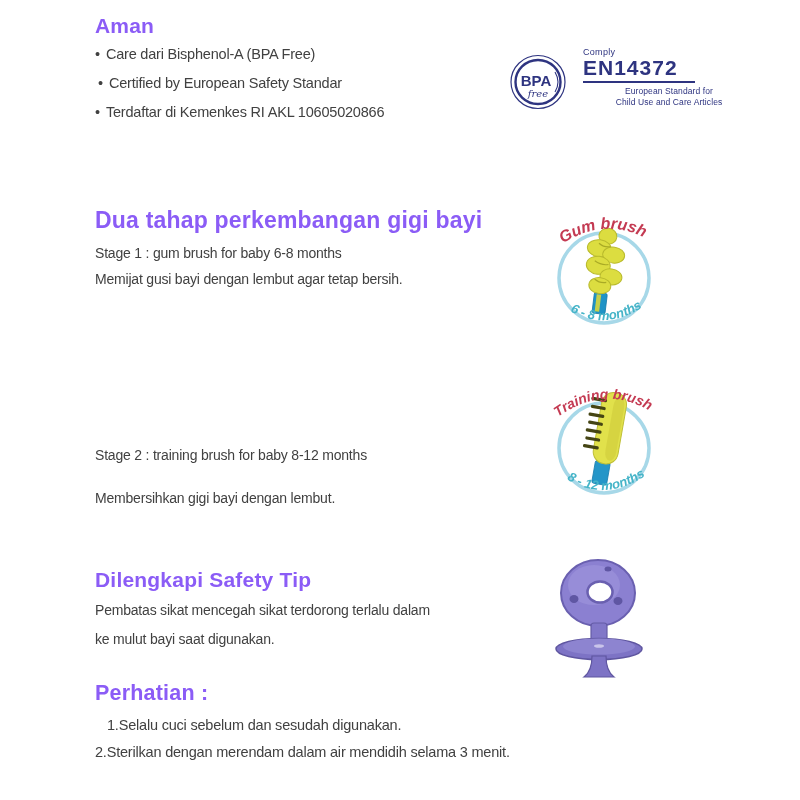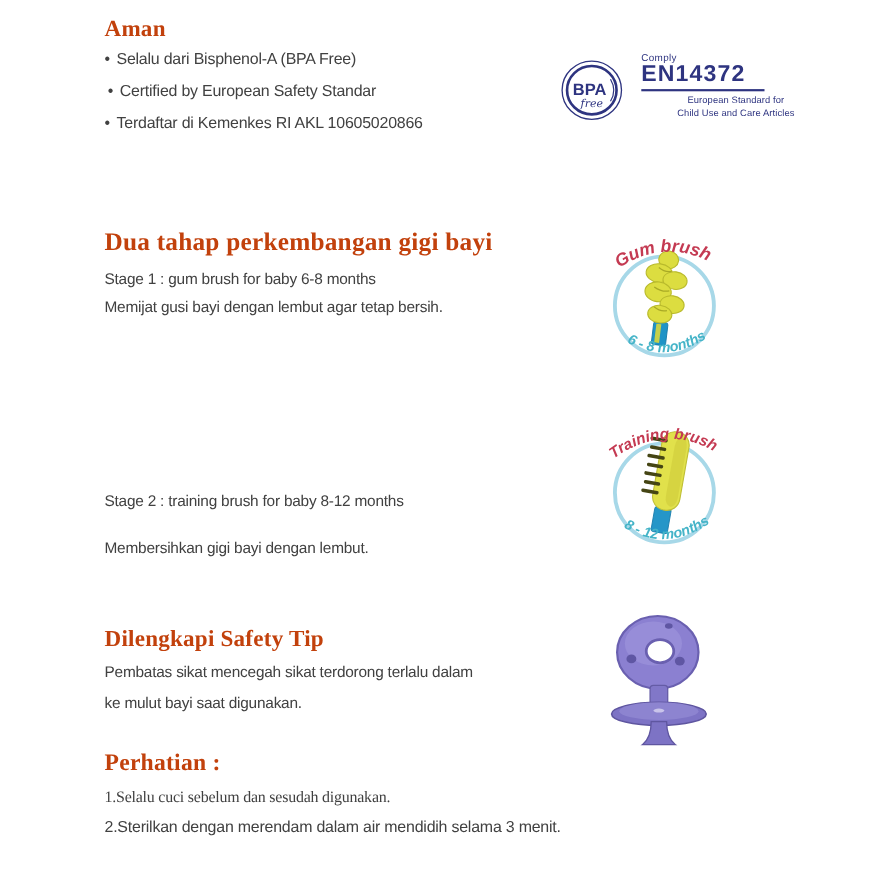--- a/index.html
+++ b/index.html
@@ -2,22 +2,22 @@
 <html><head>
 <meta charset="utf-8">
 <style>
   html,body { margin:0; padding:0; background:#fff; }
   .page {
     position:relative; width:800px; height:800px; background:#ffffff;
     font-family:"Liberation Sans", sans-serif; overflow:hidden;
   }
   .abs { position:absolute; }
   .h-navy {
-    color:#c2410c; font-weight:bold; letter-spacing:0.2px;
-    font-family:Liberation Serif, serif;
+    color:#8b5cf6; font-weight:bold; letter-spacing:0.2px;
+    font-family:Liberation Sans, sans-serif;
   }
   .body-line {
     color:#414141; font-size:14px; letter-spacing:-0.2px; white-space:nowrap;
   }
   .bullet-row { color:#414141; font-size:14.5px; letter-spacing:-0.2px; white-space:nowrap; }
   .bullet-row .dot { margin-right:6px; }
   .caution-line { color:#414141; font-size:14.5px; letter-spacing:-0.2px; white-space:nowrap; }
 
   
   .en-block { width:116px; color:#2e3480; }
@@ -34,21 +34,21 @@
   .bpa-sub { font-size:10px; font-style:italic; fill:#2e3480; font-family:"DejaVu Serif", serif; }
 </style>
 </head>
 <body>
 
 <div class="page">
 
   <div class="abs h-navy" style="left:95px; top:14px; font-size:21px;">Aman</div>
 
   <div class="abs bullet-row" style="left:95px; top:46px;">
-    <span class="dot">•</span><span>Selalu dari Bisphenol-A (BPA Free)</span>
+    <span class="dot">•</span><span>Care dari Bisphenol-A (BPA Free)</span>
   </div>
   <div class="abs bullet-row" style="left:82px; top:75px;margin-left:16px;">
     <span class="dot">•</span><span>Certified by European Safety Standar</span>
   </div>
   <div class="abs bullet-row" style="left:95px; top:104px;">
     <span class="dot">•</span><span>Terdaftar di Kemenkes RI AKL 10605020866</span>
   </div>
 
   <svg class="abs" style="left:508px; top:52px;" width="60" height="60" viewBox="0 0 60 60">
     <ellipse cx="30" cy="30" rx="27" ry="26.5" fill="none" stroke="#2e3480" stroke-width="1.2"></ellipse>
@@ -130,16 +130,16 @@
     <ellipse cx="70" cy="44" rx="4.5" ry="4" fill="#5f56a3"></ellipse>
     <ellipse cx="52" cy="35" rx="12.5" ry="10.5" fill="#ffffff" stroke="#6a60b0" stroke-width="2.5"></ellipse>
     <rect x="43" y="66" width="16" height="22" rx="3" fill="#8177c8" stroke="#655ca6" stroke-width="1.2"></rect>
     <ellipse cx="51" cy="92" rx="43" ry="10.5" fill="#7d73c5" stroke="#5f56a0" stroke-width="1.5"></ellipse>
     <ellipse cx="51" cy="89.5" rx="36" ry="8" fill="#8d84d0"></ellipse>
     <ellipse cx="51" cy="89" rx="5" ry="1.8" fill="#c9c4ea"></ellipse>
     <path d="M 44 99 C 44 110 40 117 36 120 L 66 120 C 62 117 58 110 58 99 Z" fill="#7d73c5" stroke="#5f56a0" stroke-width="1.2"></path>
   </svg>
 
   <div class="abs h-navy" style="left:95px; top:681px; font-size:21.5px;">Perhatian :</div>
-  <div class="abs caution-line" style="left:95px; top:717px;font-family:Liberation Serif, serif;">1.Selalu cuci sebelum dan sesudah digunakan.</div>
+  <div class="abs caution-line" style="left:107px; top:717px;">1.Selalu cuci sebelum dan sesudah digunakan.</div>
   <div class="abs caution-line" style="left:95px; top:744px;">2.Sterilkan dengan merendam dalam air mendidih selama 3 menit.</div>
 
 </div>
 
 </body></html>

